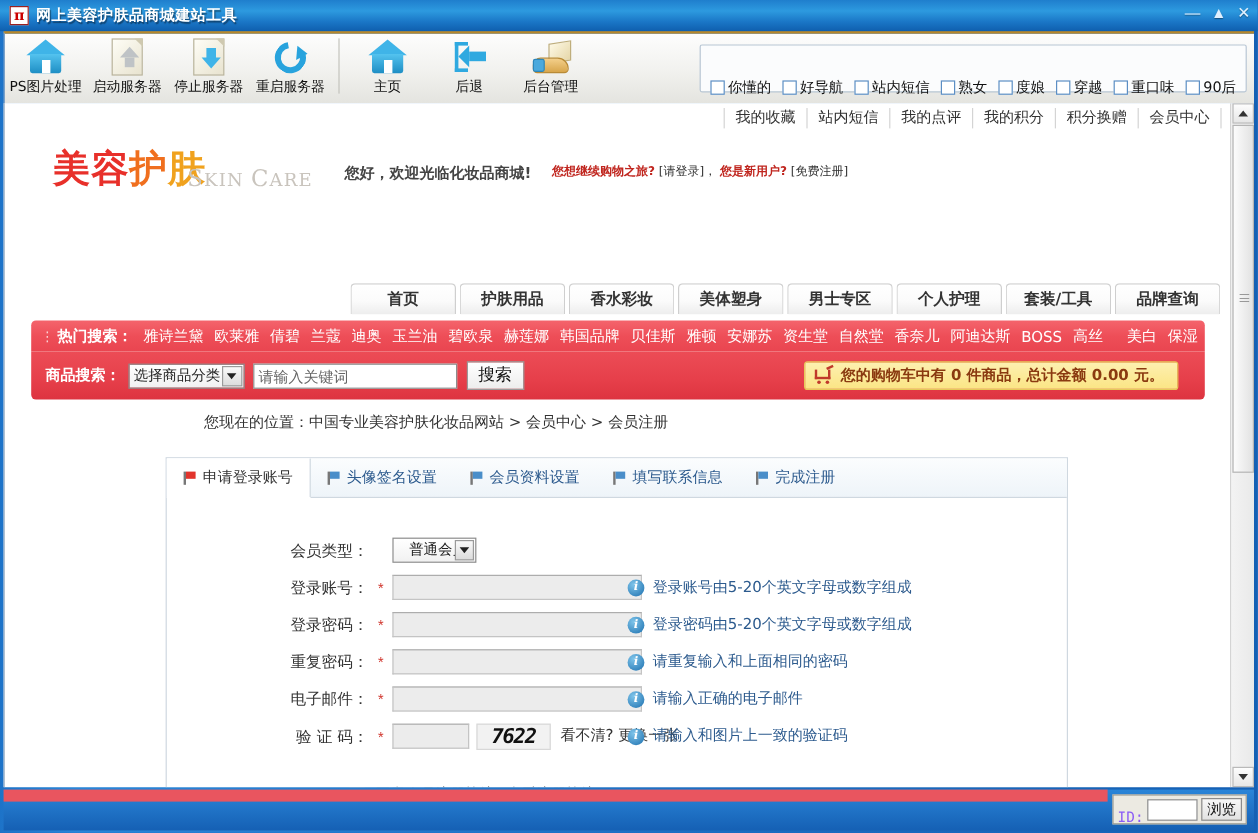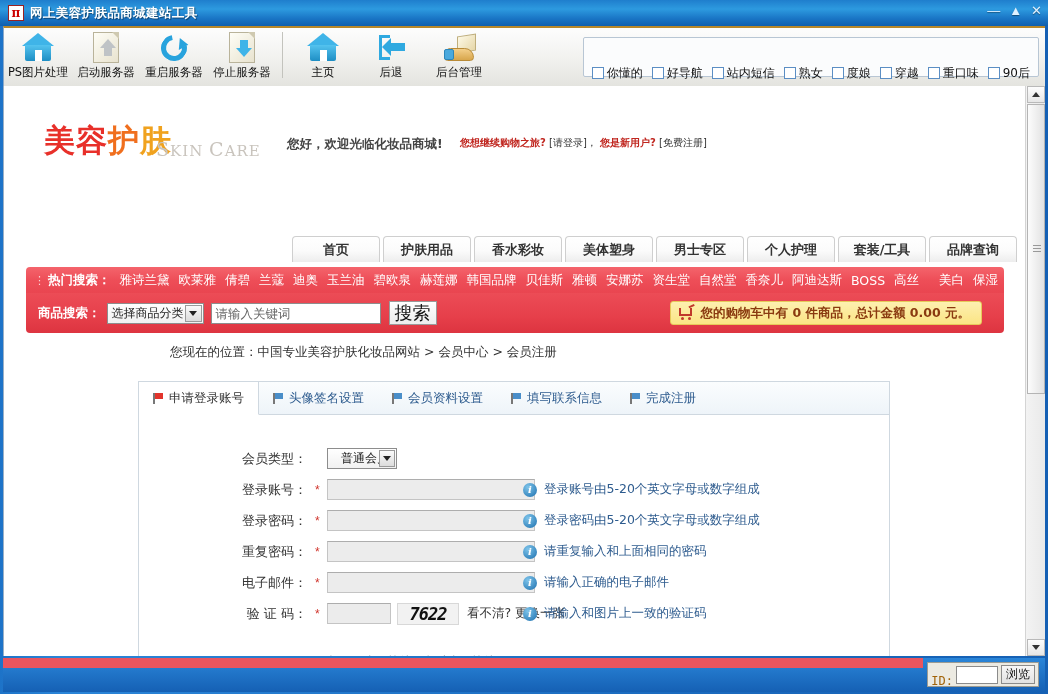--- a/index.html
+++ b/index.html
@@ -278,21 +278,21 @@
   }
   #kw-input {
     margin-left: 7px; width: 170px; height: 21px;
     background: #fff; border: 1px solid #8d8d8d;
     font-size: 12.5px; color: #666; padding: 0 4px; line-height: 19px;
     font-family: "DejaVu Sans","Liberation Sans",sans-serif;
   }
   #search-btn {
     margin-left: 8px; width: 48px; height: 24px; line-height: 22px; text-align: center;
     background: linear-gradient(to bottom,#ffffff,#ededed);
-    border: 1px solid #9a9a9a; font-size: 18px; color: #111;
+    border: 1px solid #9a9a9a; font-size: 14px; color: #111;
     font-family: "DejaVu Sans","Liberation Sans",sans-serif; cursor: default;
   }
   #cart-box {
     position: absolute; right: 22px; top: 8px; height: 24px;
     background: linear-gradient(to bottom,#fdf0b0,#fbe585);
     border: 1px solid #e6c95a; border-radius: 3px;
     display: flex; align-items: center; padding: 0 11px 0 7px; gap: 6px;
   }
   #cart-box .txt {
     font-size: 12.5px; color: #8a3a10; font-weight: bold;
@@ -451,21 +451,21 @@
   #status-pink {
     position: absolute; left: 0; top: 0; width: 920px; height: 10px;
     background: #e9555f;
   }
   #id-box {
     position: absolute; right: 6px; top: 4px;
     display: flex; align-items: center; gap: 3px;
     background: #eceae2; border: 1px solid #9b9b93; padding: 2px 3px; height: 25px;
   }
   #id-box .idlab {
-    font-size: 12px; color: #a16207;
+    font-size: 12px; color: #8b5cf6;
     font-family: "DejaVu Sans Mono","Liberation Mono",monospace;
     margin-top: 12px;
   }
   #id-box .idinput {
     width: 42px; height: 18px; background: #fff; border: 1px solid #8b8b8b;
   }
   #id-box .browse {
     height: 19px; line-height: 17px; padding: 0 4px;
     background: linear-gradient(to bottom,#f7f7f7,#e2e2e2);
     border: 1px solid #8b8b8b; font-size: 12px; color: #111;
@@ -501,31 +501,31 @@
     <div class="tb-item">
       <div class="tb-ico">
         <span class="ico-page"></span>
           <span class="arrow-up"></span>
       </div>
       <div class="tb-label">启动服务器</div>
     </div>
 
     <div class="tb-item">
       <div class="tb-ico">
-        <span class="ico-refresh"></span>
-      </div>
-      <div class="tb-label">重启服务器</div>
+        <span class="ico-page"></span>
+          <span class="arrow-down"></span>
+      </div>
+      <div class="tb-label">停止服务器</div>
     </div>
 
     <div class="tb-item">
       <div class="tb-ico">
-        <span class="ico-page"></span>
-          <span class="arrow-down"></span>
-      </div>
-      <div class="tb-label">停止服务器</div>
+        <span class="ico-refresh"></span>
+      </div>
+      <div class="tb-label">重启服务器</div>
     </div>
 
     <div class="tb-sep"></div>
 
     <div class="tb-item">
       <div class="tb-ico ico-house">
         <span class="roof"></span>
           <span class="body"></span>
           <span class="door"></span>
       </div>
@@ -585,20 +585,28 @@
       <div class="tb-check">
         <span class="box"></span>
         <span class="lb">90后</span>
       </div>
     </div>
   </div>
 
   <div id="content-frame">
     <div id="page">
 
+      <div id="member-bar">
+        <span class="lnk">我的收藏</span>
+        <span class="lnk">站内短信</span>
+        <span class="lnk">我的点评</span>
+        <span class="lnk">我的积分</span>
+        <span class="lnk">积分换赠</span>
+        <span class="lnk">会员中心</span>
+      </div>
 
       <div id="logo-row">
         <div id="logo">
           <span class="c1">美</span><span class="c2">容</span><span class="c3">护</span><span class="c4">肤</span>
         </div>
         <div id="logo-sub">
           <span class="big">S</span><span>KIN</span>
           <span class="big">C</span><span>ARE</span>
         </div>
         <div id="welcome">您好，欢迎光临化妆品商城!</div>

